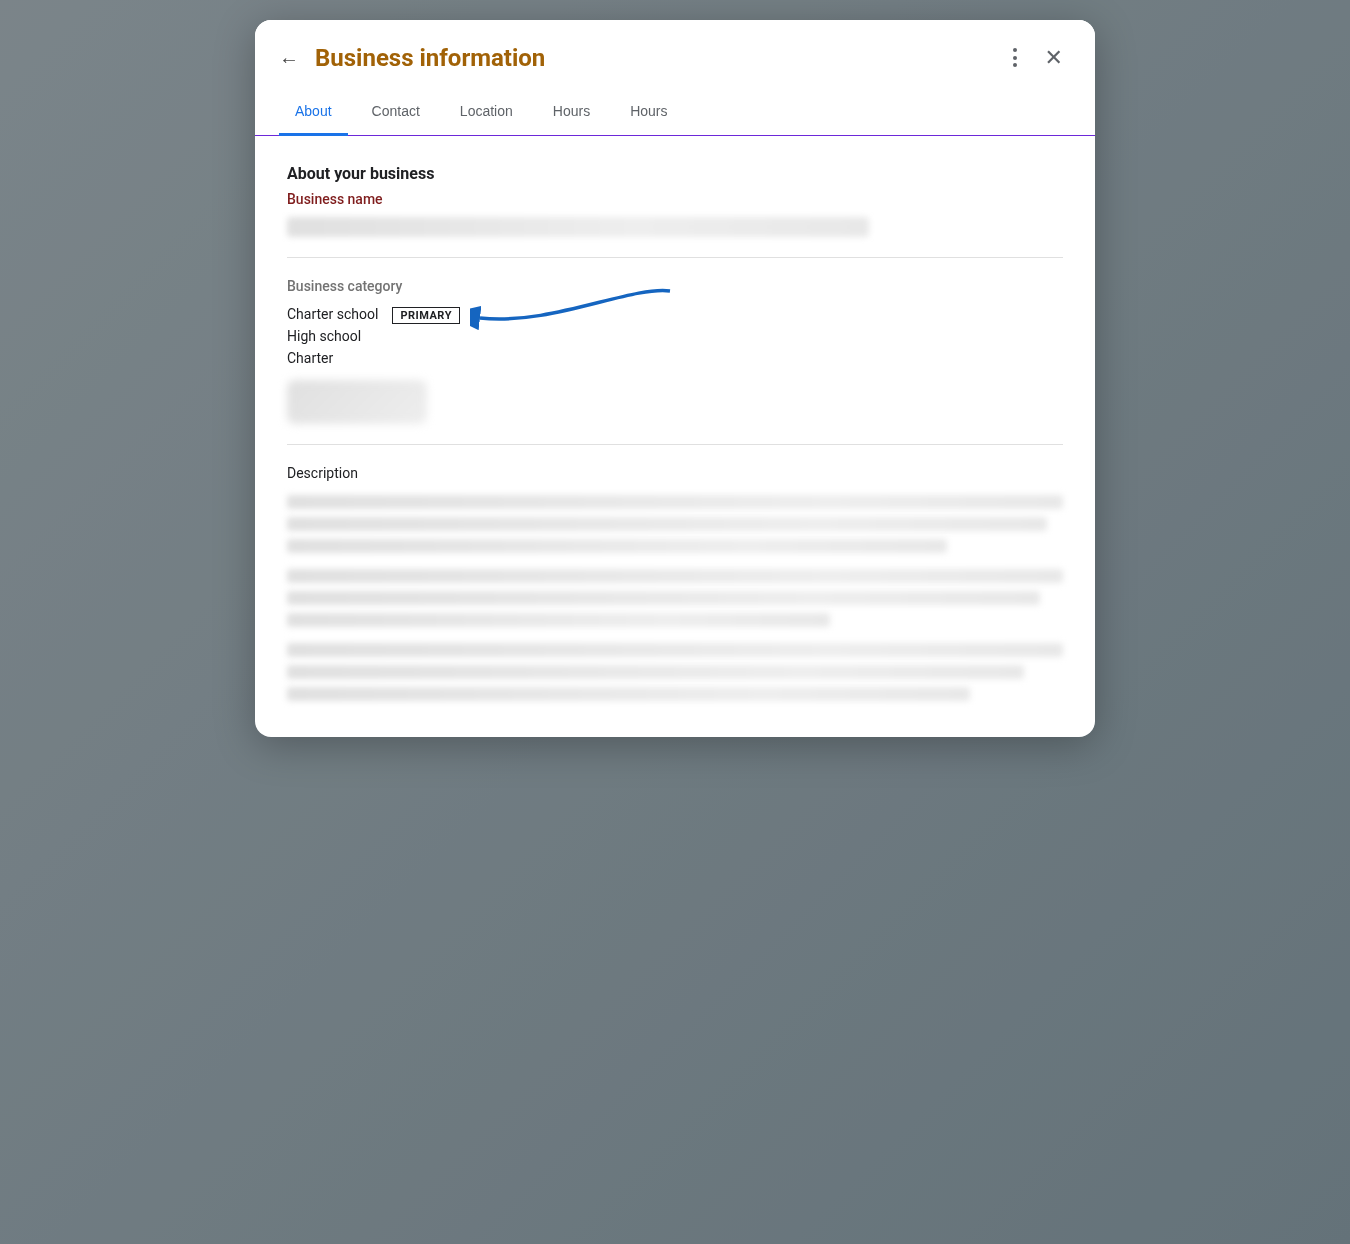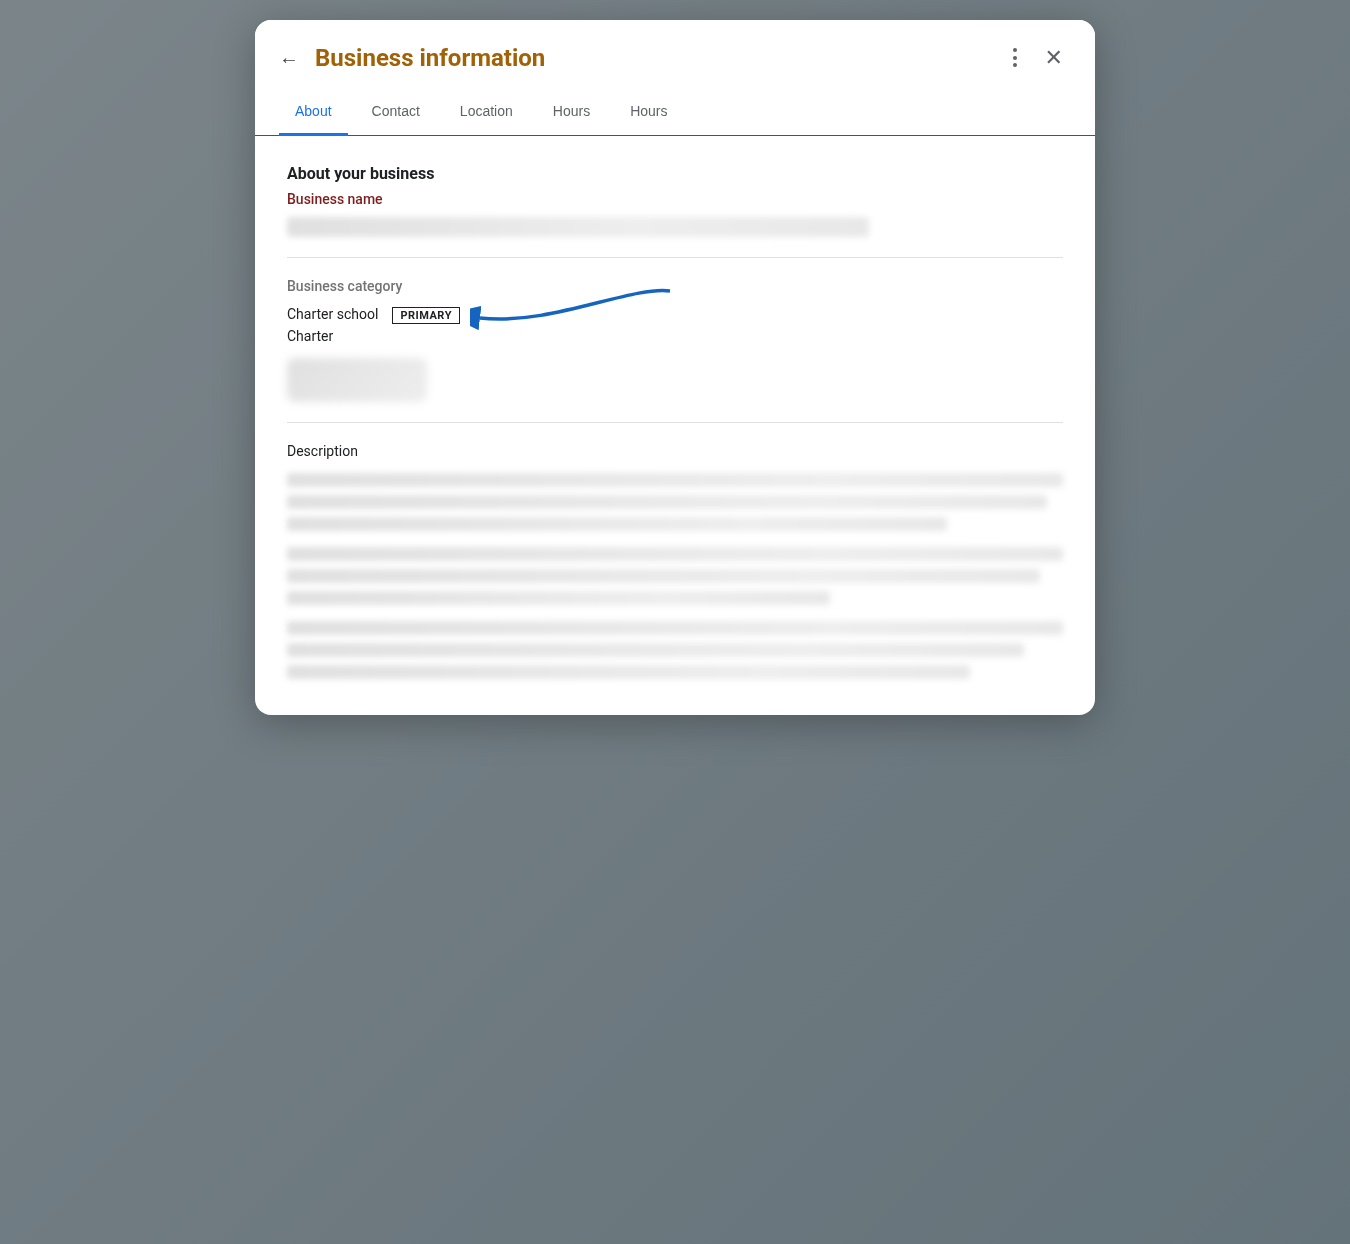--- a/index.html
+++ b/index.html
@@ -317,20 +317,23 @@
               <defs>
                 <marker id="arrowhead" markerWidth="10" markerHeight="7" refX="0" refY="3.5" orient="auto">
                   <polygon points="0 0, 10 3.5, 0 7" fill="#1565C0"></polygon>
                 </marker>
               </defs>
               <path d="M 200 15 C 160 10, 80 50, 10 42" stroke="#1565C0" stroke-width="3.5" fill="none" marker-end="url(#arrowhead)"></path>
             </svg>
           </div>
         </div>
 
+        <div class="category-item">
+          <span>High school</span>
+        </div>
 
         <div class="category-item">
           <span>Charter</span>
         </div>
 
         <div class="blurred-box"></div>
       </div>
 
       <hr class="divider">
 

